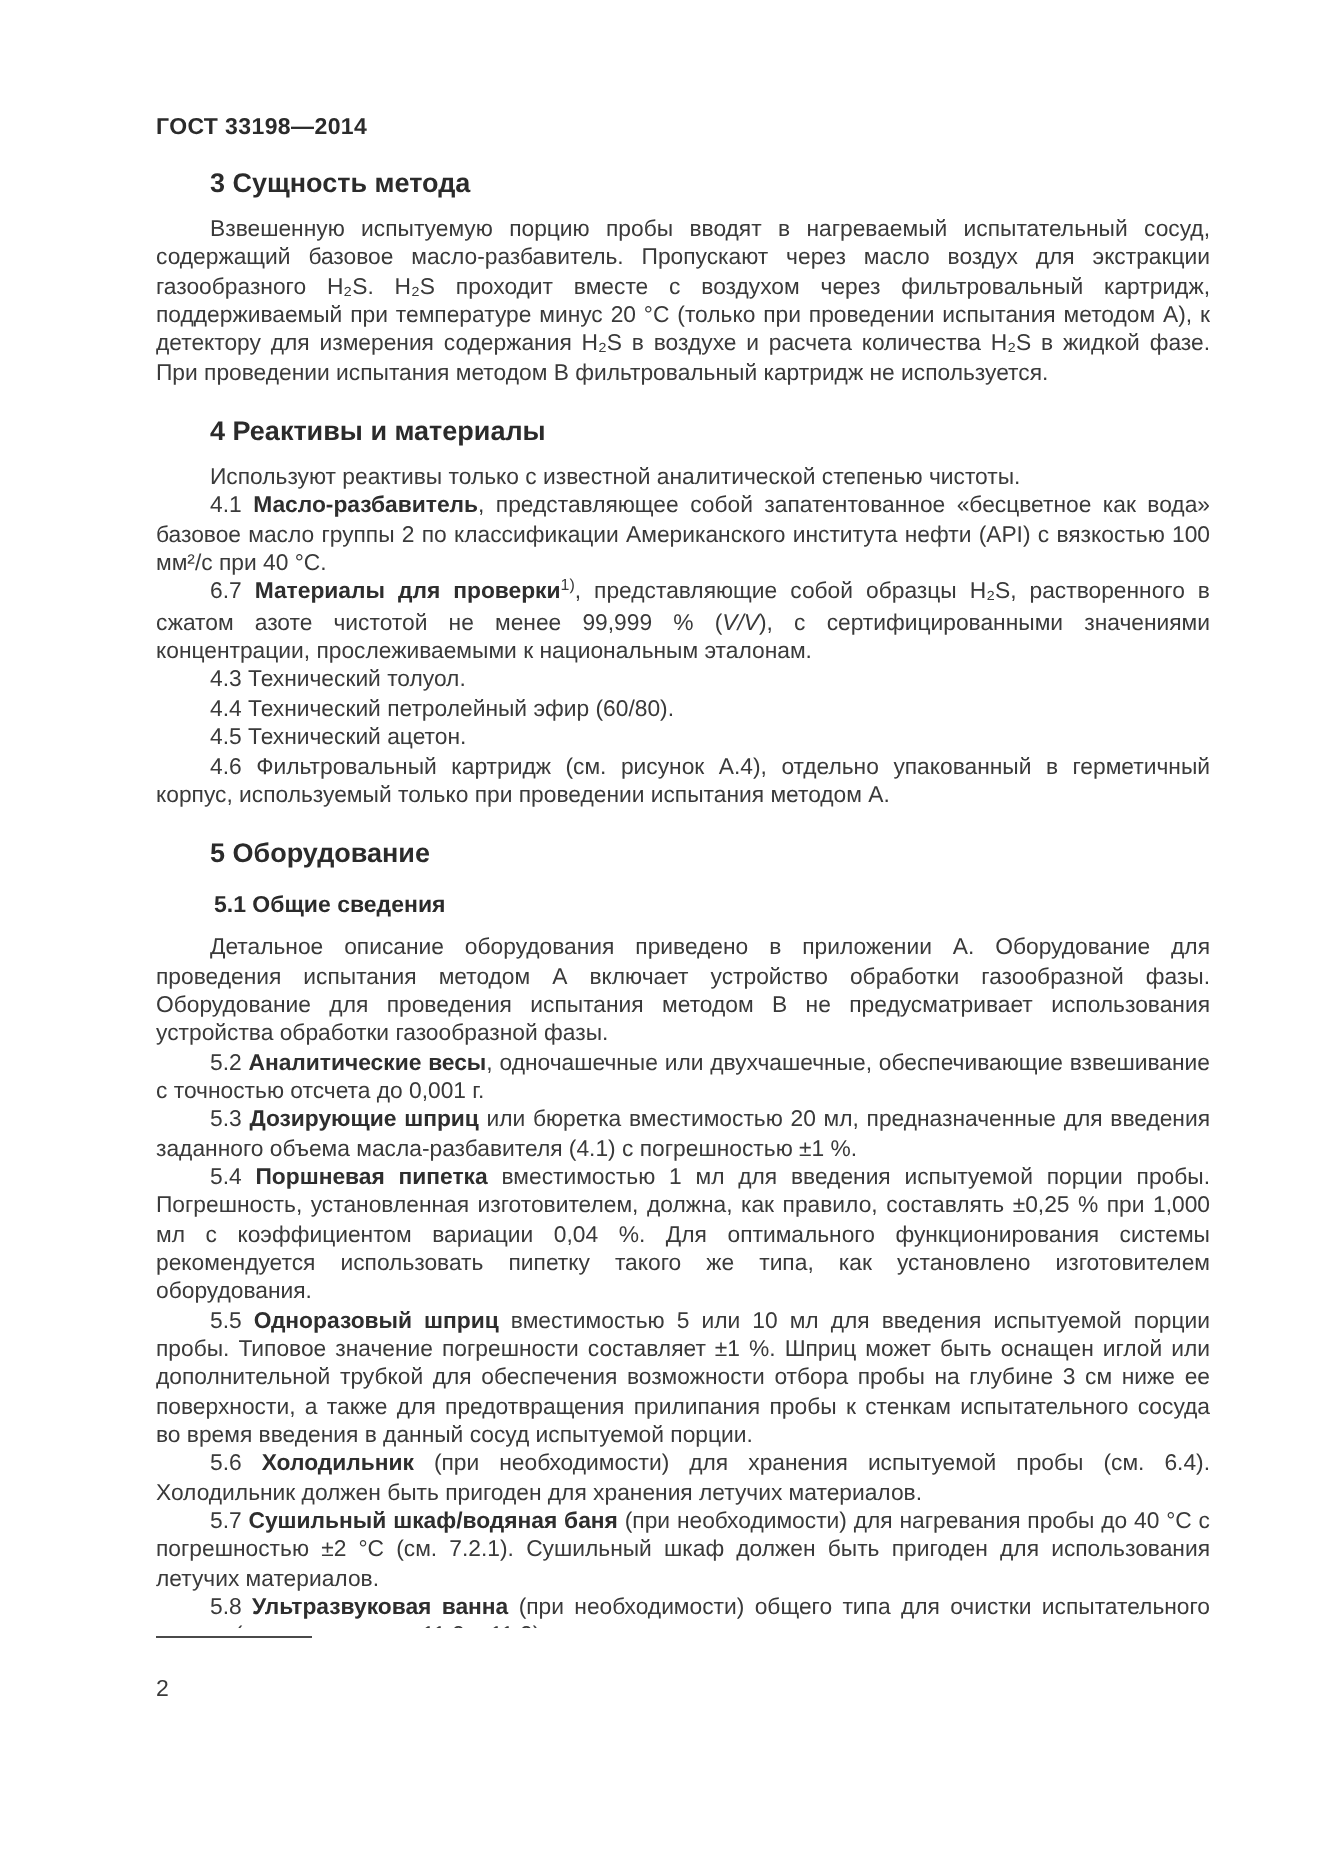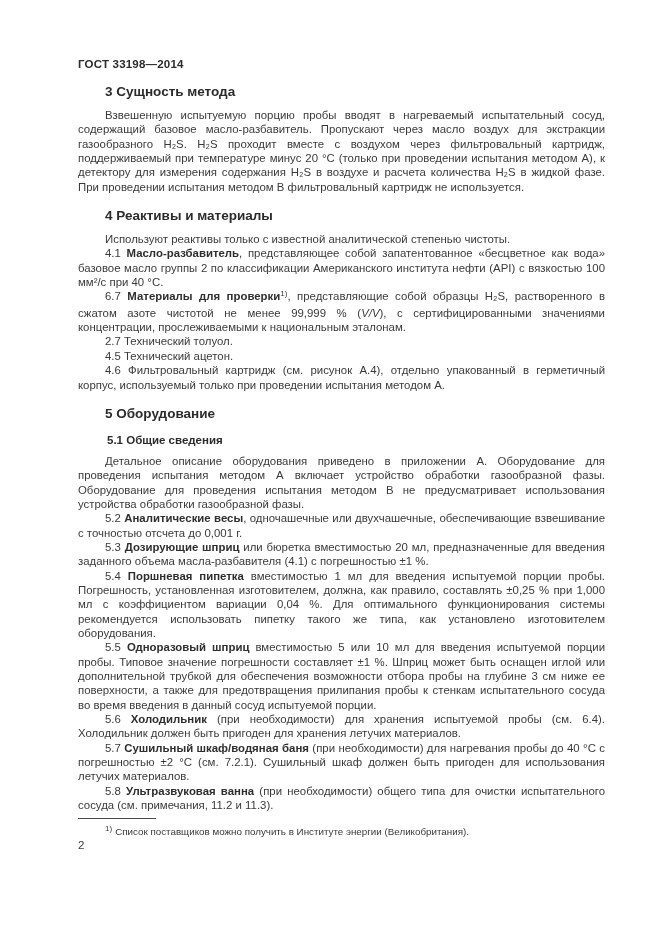--- a/index.html
+++ b/index.html
@@ -92,36 +92,34 @@
 <div class="page">
   <div class="content">
     <div class="running-header">ГОСТ 33198—2014</div>
     <div>
         <div class="h1">3  Сущность метода</div>
         <p class="para"><span>Взвешенную испытуемую порцию пробы вводят в нагреваемый испытательный сосуд, содержащий базовое масло-разбавитель. Пропускают через масло воздух для экстракции газообразного H₂S. H₂S проходит вместе с воздухом через фильтровальный картридж, поддерживаемый при температуре минус 20 °С (только при проведении испытания методом А), к детектору для измерения содержания H₂S в воздухе и расчета количества H₂S в жидкой фазе. При проведении испытания методом В фильтровальный картридж не используется.</span></p>
         <div class="h1">4  Реактивы и материалы</div>
         <p class="para"><span>Используют реактивы только с известной аналитической степенью чистоты.</span></p>
         <p class="para"><span>4.1 </span><span class="b">Масло-разбавитель</span><span>, представляющее собой запатентованное «бесцветное как вода» базовое масло группы 2 по классификации Американского института нефти (API) с вязкостью 100 мм²/с при 40 °С.</span></p>
         <p class="para"><span>6.7 </span><span class="b">Материалы для проверки</span><span class="sup">1)</span><span>, представляющие собой образцы H₂S, растворенного в сжатом азоте чистотой не менее 99,999 % (</span><span class="i">V/V</span><span>), с сертифицированными значениями концентрации, прослеживаемыми к национальным эталонам.</span></p>
-        <p class="para"><span>2.7 Технический толуол.</span></p>
+        <p class="para"><span>4.3 Технический толуол.</span></p>
+        <p class="para"><span>4.4 Технический петролейный эфир (60/80).</span></p>
         <p class="para"><span>4.5 Технический ацетон.</span></p>
         <p class="para"><span>4.6 Фильтровальный картридж (см. рисунок А.4), отдельно упакованный в герметичный корпус, используемый только при проведении испытания методом А.</span></p>
         <div class="h1">5  Оборудование</div>
         <div class="h2">5.1  Общие сведения</div>
         <p class="para"><span>Детальное описание оборудования приведено в приложении А. Оборудование для проведения испытания методом А включает устройство обработки газообразной фазы. Оборудование для проведения испытания методом В не предусматривает использования устройства обработки газообразной фазы.</span></p>
         <p class="para"><span>5.2 </span><span class="b">Аналитические весы</span><span>, одночашечные или двухчашечные, обеспечивающие взвешивание с точностью отсчета до 0,001 г.</span></p>
         <p class="para"><span>5.3 </span><span class="b">Дозирующие шприц</span><span> или бюретка вместимостью 20 мл, предназначенные для введения заданного объема масла-разбавителя (4.1) с погрешностью ±1 %.</span></p>
         <p class="para"><span>5.4 </span><span class="b">Поршневая пипетка</span><span> вместимостью 1 мл для введения испытуемой порции пробы. Погрешность, установленная изготовителем, должна, как правило, составлять ±0,25 % при 1,000 мл с коэффициентом вариации 0,04 %. Для оптимального функционирования системы рекомендуется использовать пипетку такого же типа, как установлено изготовителем оборудования.</span></p>
         <p class="para"><span>5.5 </span><span class="b">Одноразовый шприц</span><span> вместимостью 5 или 10 мл для введения испытуемой порции пробы. Типовое значение погрешности составляет ±1 %. Шприц может быть оснащен иглой или дополнительной трубкой для обеспечения возможности отбора пробы на глубине 3 см ниже ее поверхности, а также для предотвращения прилипания пробы к стенкам испытательного сосуда во время введения в данный сосуд испытуемой порции.</span></p>
         <p class="para"><span>5.6 </span><span class="b">Холодильник</span><span> (при необходимости) для хранения испытуемой пробы (см. 6.4). Холодильник должен быть пригоден для хранения летучих материалов.</span></p>
         <p class="para"><span>5.7 </span><span class="b">Сушильный шкаф/водяная баня</span><span> (при необходимости) для нагревания пробы до 40 °С с погрешностью ±2 °С (см. 7.2.1). Сушильный шкаф должен быть пригоден для использования летучих материалов.</span></p>
         <p class="para"><span>5.8 </span><span class="b">Ультразвуковая ванна</span><span> (при необходимости) общего типа для очистки испытательного сосуда (см. примечания, 11.2 и 11.3).</span></p>
       </div>
   </div>
 
   <div class="footnote-rule"></div>
 
-  <div class="footnote">
-    <span class="sup">1)</span><span>Список поставщиков можно получить в Институте энергии (Великобритания).</span>
-  </div>
 
   <div class="page-number">2</div>
 </div>
 
 </body></html>

